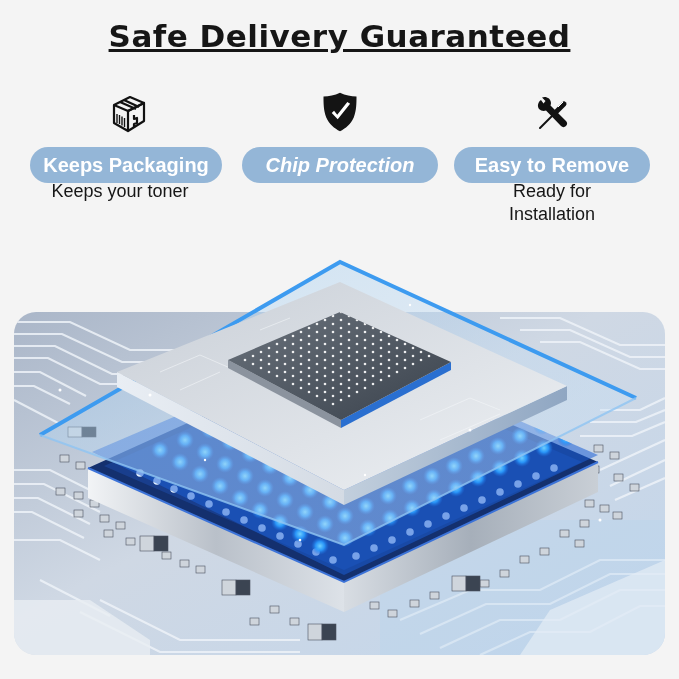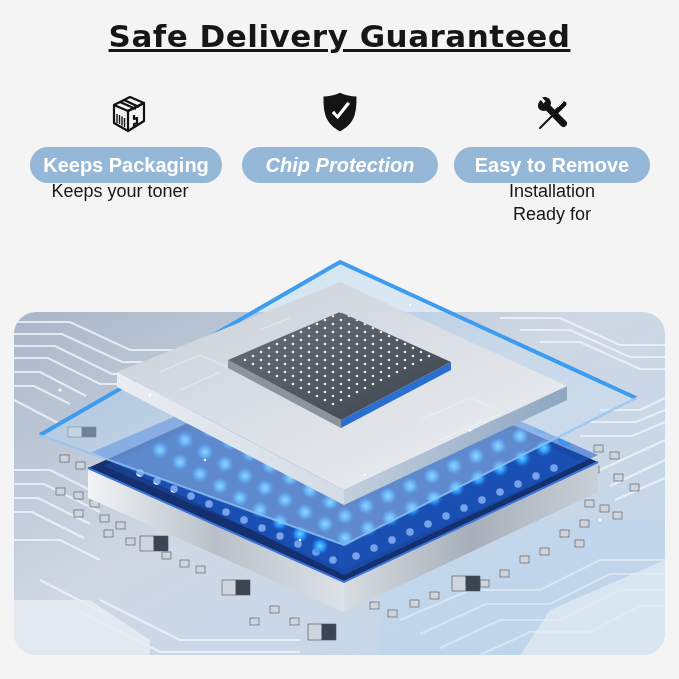--- a/index.html
+++ b/index.html
@@ -83,22 +83,22 @@
       <g stroke="#111" stroke-linecap="round">
         <line x1="9" y1="36" x2="22" y2="23" stroke-width="2"></line>
         <line x1="24" y1="21" x2="33" y2="12" stroke-width="5"></line>
       </g>
       <line x1="27" y1="15" x2="32" y2="10" stroke="#fff" stroke-width="1"></line>
 
       <path d="M10 8 C7 10 6 14 8 17 C10 19 13 19.5 15 18.5 L30 34 C31.5 35.5 33.5 35.5 35 34 C36.5 32.5 36.5 30.5 35 29 L19.5 13.5 C20.5 11.5 20 8.5 18 6.5 C16 4.8 13 4.5 11 5.5 L14.5 9 L12.5 11.5 Z" fill="#111"></path>
     </svg>
     <div class="pill">Easy to Remove</div>
     <div class="desc">
+      <div>Ready for</div>
       <div>Installation</div>
-      <div>Ready for</div>
     </div>
   </div>
 </div>
 
 <svg class="scene" viewBox="0 250 679 429" width="679" height="429">
   <defs>
     <linearGradient id="boardGrad" x1="0" y1="0" x2="1" y2="1">
       <stop offset="0" stop-color="#aab6c8"></stop>
       <stop offset="0.45" stop-color="#cfd8e4"></stop>
       <stop offset="1" stop-color="#c2d6ec"></stop>

